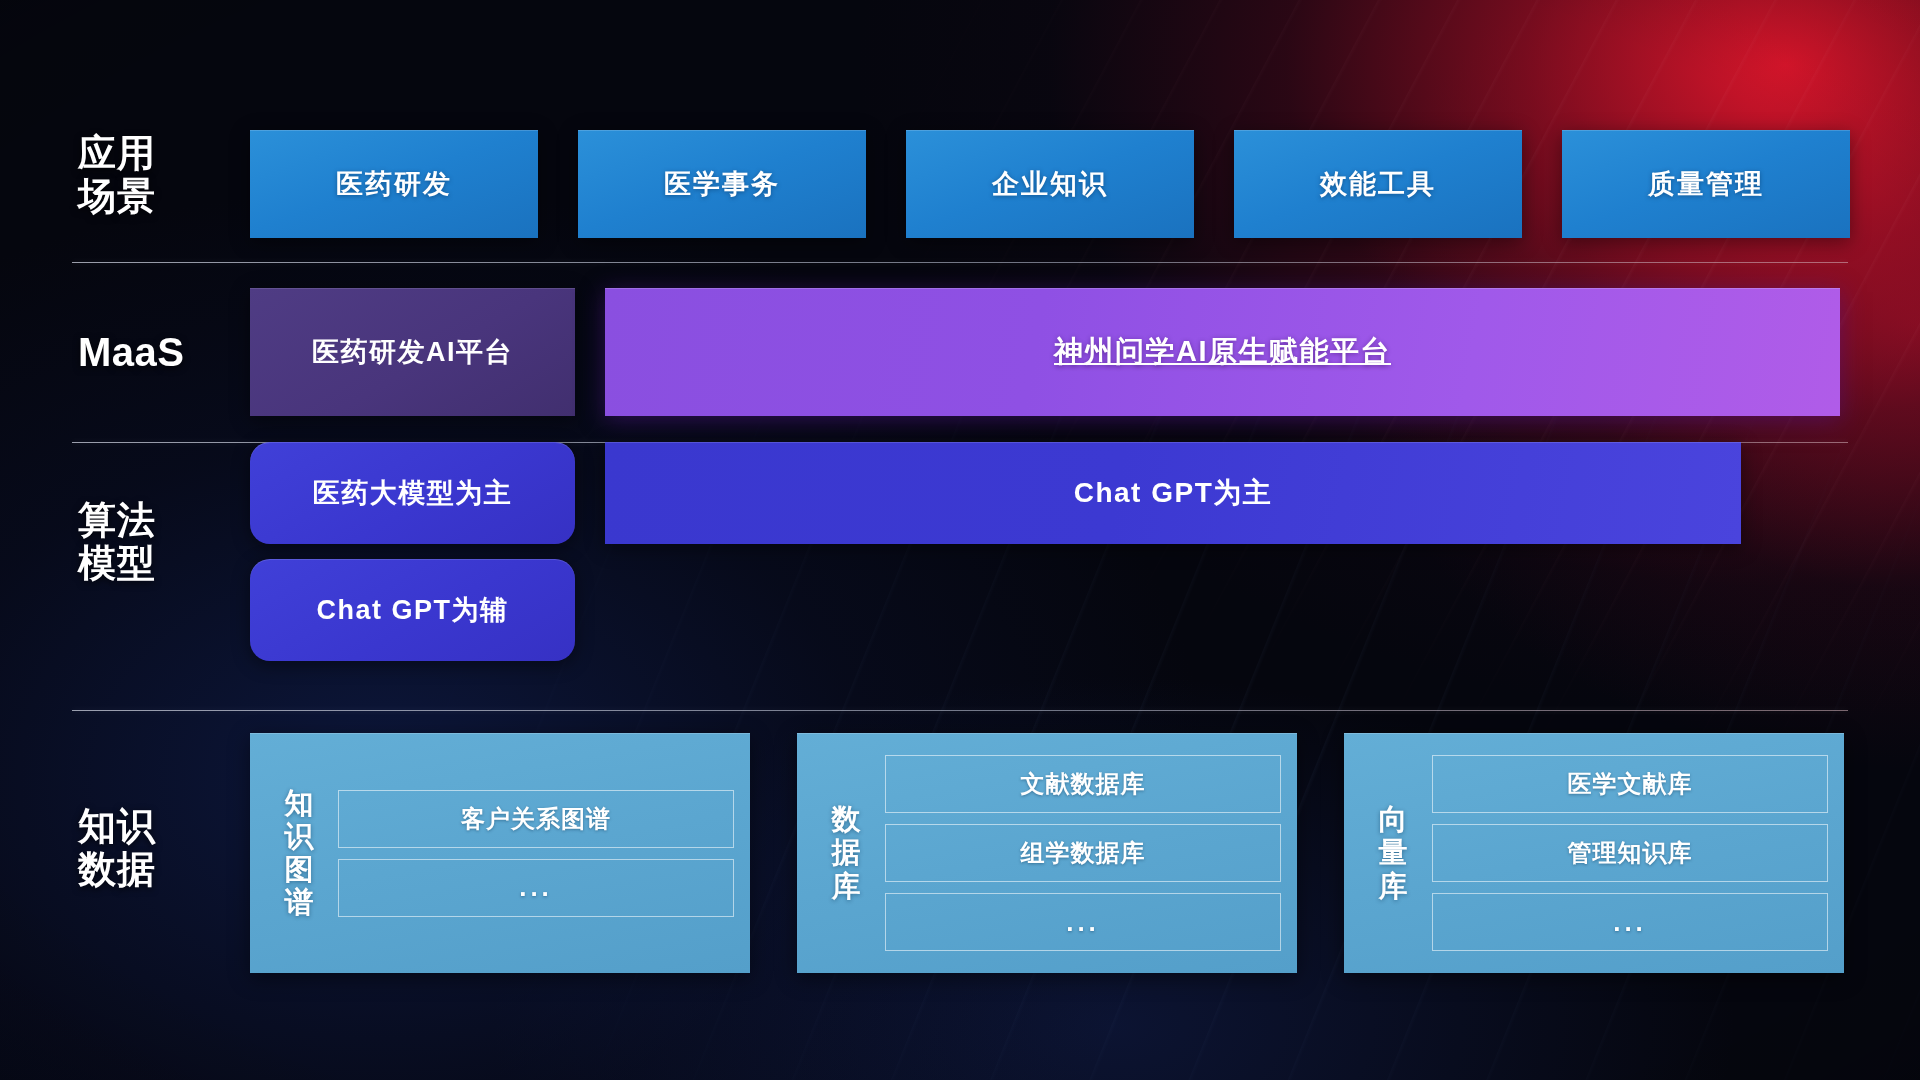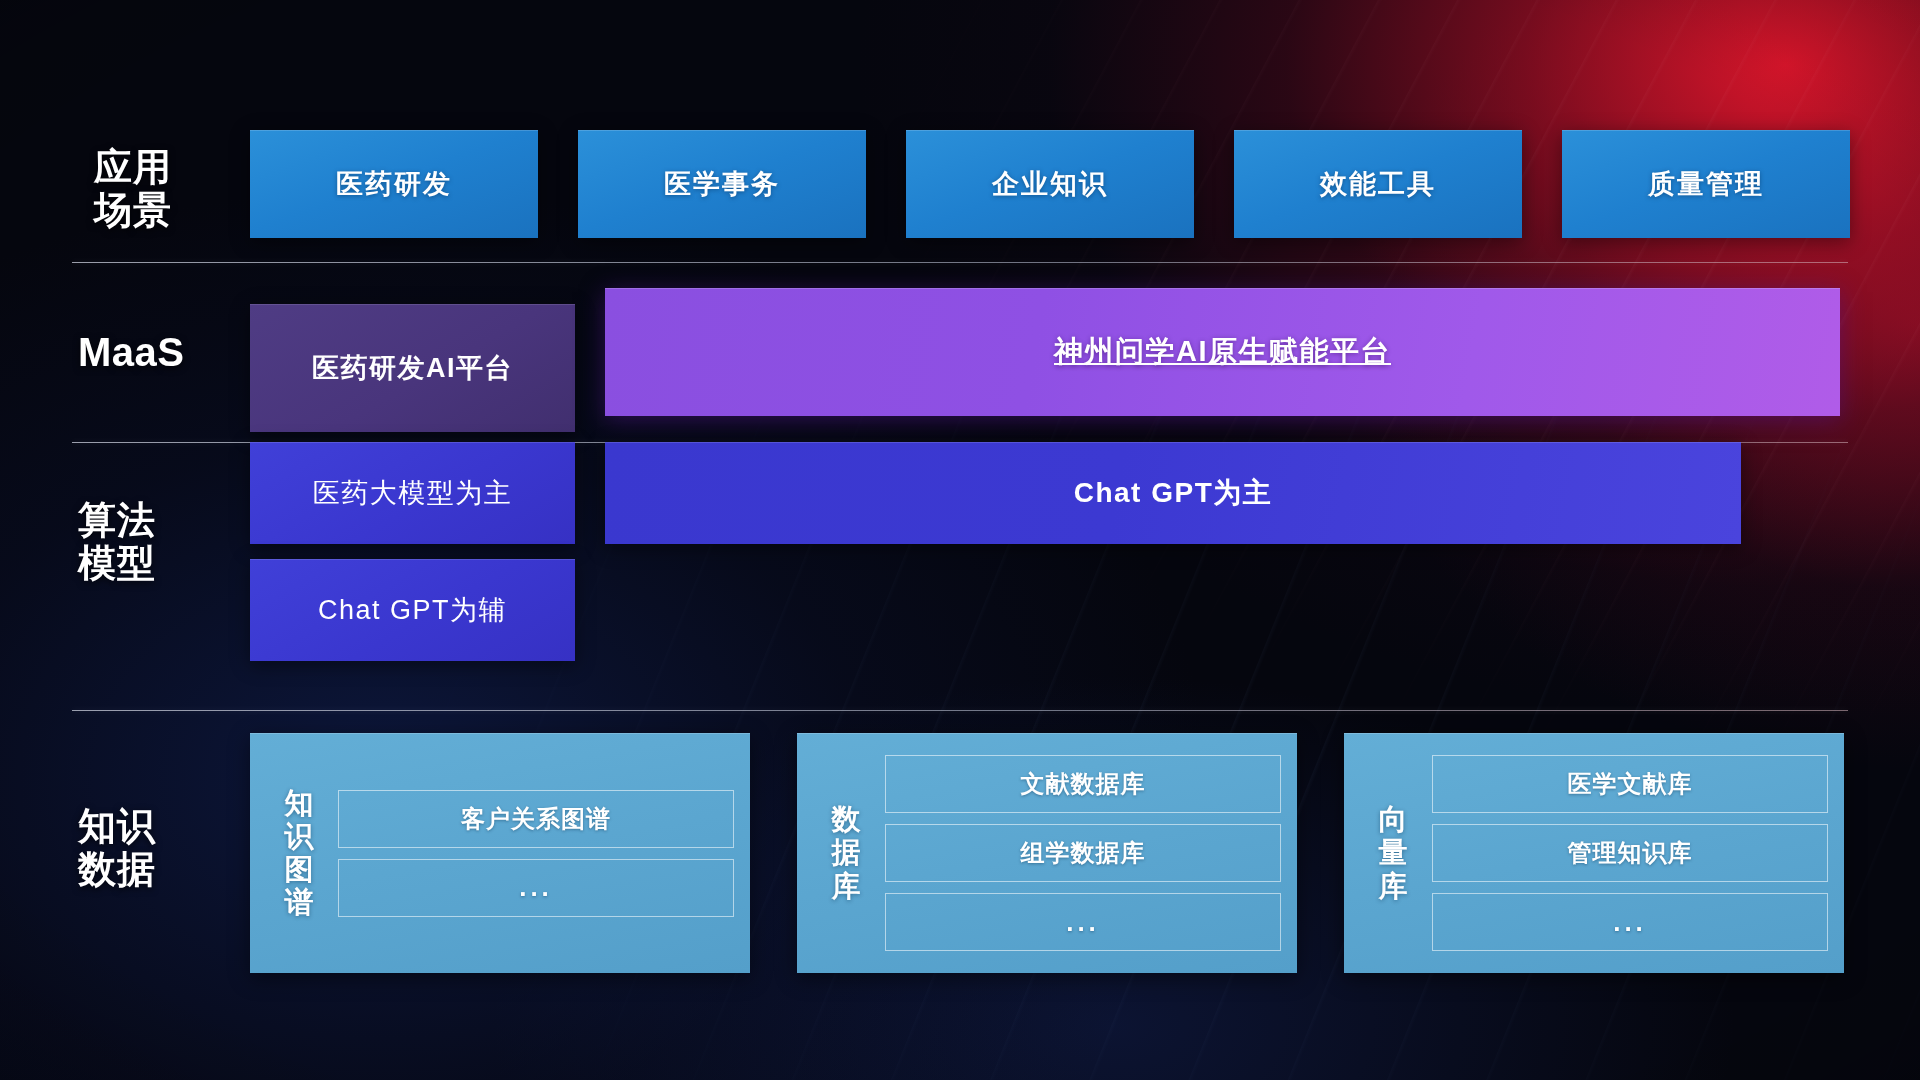--- a/index.html
+++ b/index.html
@@ -73,21 +73,21 @@
     display:flex;align-items:center;justify-content:center;
     background:linear-gradient(160deg,#2b90d9 0%,#1f80cf 48%,#1a72bf 100%);
     color:#ffffff;font-size:27px;font-weight:bold;letter-spacing:2px;
     box-shadow:0 4px 18px rgba(0,0,0,.42), inset 0 1px 0 rgba(255,255,255,.16);
     text-shadow:0 1px 4px rgba(0,40,80,.5);
   }
 
   
   #tier-maas{top:288px;height:130px;}
   .maas-narrow{
-    position:absolute;left:250px;top:16px;width:325px;height:128px;
+    position:absolute;left:250px;top:0;width:325px;height:128px;
     display:flex;align-items:center;justify-content:center;
     background:linear-gradient(150deg,#4f3c84 0%,#49357c 55%,#412f6f 100%);
     color:#ffffff;font-size:27px;font-weight:bold;letter-spacing:1.5px;
     box-shadow:0 4px 18px rgba(0,0,0,.45), inset 0 1px 0 rgba(255,255,255,.12);
   }
   .maas-wide{
     position:absolute;left:605px;top:0;width:1235px;height:128px;
     display:flex;align-items:center;justify-content:center;
     background:linear-gradient(100deg,#8a4fe0 0%,#8f50e4 35%,#a059ea 70%,#b05ce8 100%);
     color:#ffffff;font-size:29px;font-weight:bold;letter-spacing:1.5px;
@@ -95,22 +95,23 @@
     text-shadow:0 1px 5px rgba(40,0,80,.45);
     text-decoration:underline;
   }
 
   
   #tier-algo{top:442px;height:222px;}
   .algo-narrow{
     position:absolute;left:250px;width:325px;height:102px;
     display:flex;align-items:center;justify-content:center;
     background:linear-gradient(150deg,#4040d8 0%,#3a37cf 55%,#3631c4 100%);
-    color:#ffffff;font-size:27px;font-weight:normal;letter-spacing:1.5px;
+    color:#ffffff;font-size:27px;font-weight:bold;letter-spacing:1.5px;
     box-shadow:0 4px 18px rgba(0,0,0,.45), inset 0 1px 0 rgba(255,255,255,.14);
+    border-radius:20px;
   }
   .algo-wide{
     position:absolute;left:605px;width:1136px;height:102px;
     display:flex;align-items:center;justify-content:center;
     background:linear-gradient(100deg,#3a38cf 0%,#3c39d2 45%,#4a44dd 100%);
     color:#ffffff;font-size:28px;font-weight:bold;letter-spacing:1.5px;
     box-shadow:0 4px 18px rgba(0,0,0,.42), inset 0 1px 0 rgba(255,255,255,.14);
   }
   .algo-r1{top:0;}
   .algo-r2{top:117px;}
@@ -146,21 +147,21 @@
 <div id="bg-base"></div>
 <div id="bg-blue-glow"></div>
 <div id="bg-red-glow"></div>
 <div id="bg-streaks"></div>
 <div id="bg-streaks2"></div>
 <div id="bg-vignette"></div>
 
 <div id="diagram">
 
   <div class="row" id="tier-apps">
-    <div class="rail-label cjk" style="top:16px;margin-left:16px;">
+    <div class="rail-label cjk" style="top:2px;">
       <div>应用</div>
       <div>场景</div>
     </div>
     <div class="app-track">
       <div class="app-box">医药研发</div>
       <div class="app-box">医学事务</div>
       <div class="app-box">企业知识</div>
       <div class="app-box">效能工具</div>
       <div class="app-box">质量管理</div>
     </div>

